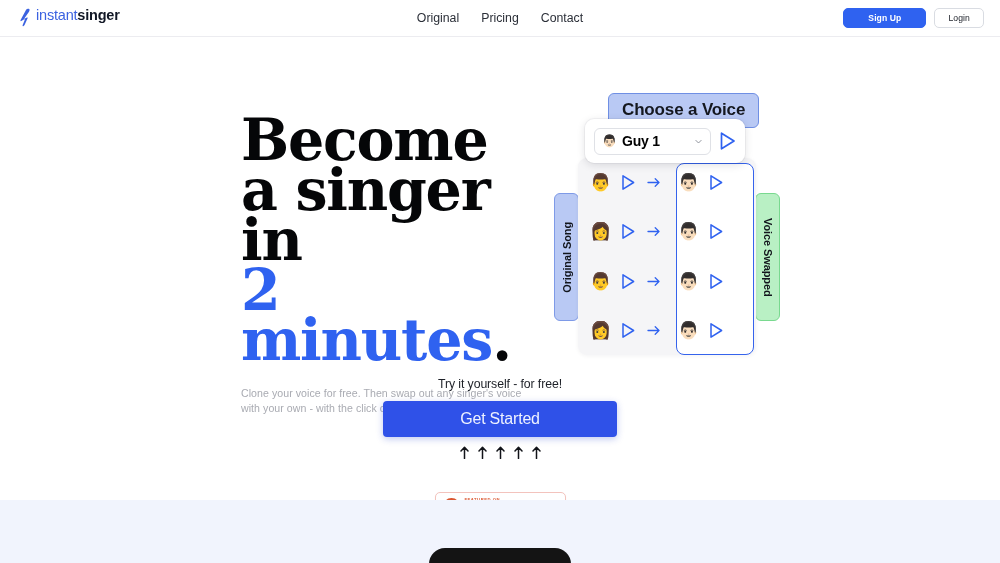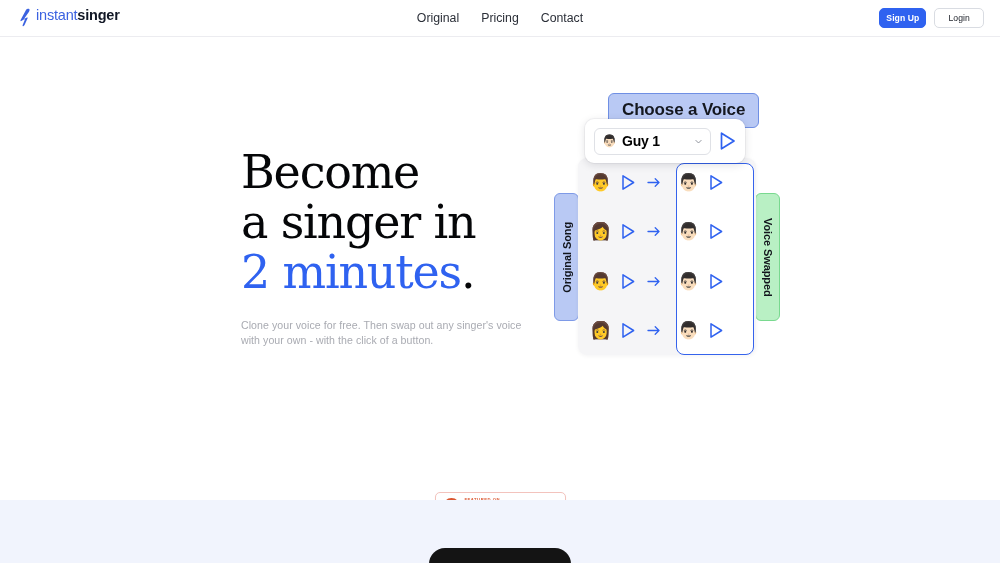--- a/index.html
+++ b/index.html
@@ -44,21 +44,21 @@
     white-space: nowrap;
   }
 
   .nav-actions {
     position: absolute; right: 16px;
     display: flex; align-items: center; gap: 8px;
   }
   .btn-signup {
     background: #2f62f0; color: #fff; border: 1px solid #2f62f0;
     font-size: 8.6px; font-weight: 700; border-radius: 5px;
-    padding: 5px 6px; cursor: pointer; letter-spacing: .1px;
+    padding: 5px 24px; cursor: pointer; letter-spacing: .1px;
     line-height: 1;
   }
   .btn-login {
     background: #fff; color: #20242c; border: 1px solid #d9dce2;
     font-size: 8.6px; font-weight: 400; border-radius: 5px;
     padding: 5px 13px; cursor: pointer; letter-spacing: .1px;
     line-height: 1;
   }
 
   
@@ -68,26 +68,25 @@
     background: #ffffff;
   }
 
   .headline {
     position: absolute;
     left: 241px; top: 78px;
     width: 320px;
   }
   .headline h1 {
     font-family: "DejaVu Serif", "Liberation Serif", serif;
-    font-size: 46px;
+    font-size: 57px;
     line-height: 50px;
     letter-spacing: -1.2px;
     color: #050608;
-    font-weight: 400;
-    margin-top: 32px;
+    font-weight: 700;
   }
   .headline h1 .accent { color: #2f62f0; }
   .headline h1 .dot { color: #050608; }
   .sub {
     margin-top: 21px;
     font-size: 10.6px;
     line-height: 15px;
     color: #a9abb2;
     letter-spacing: .05px;
     max-width: 290px;
@@ -379,20 +378,41 @@
           <span class="av">👨🏻</span>
           <svg class="play-sm" width="16" height="17" viewBox="0 0 16 17">
               <path d="M3 1.8L13.6 8.5 3 15.2z" fill="none" stroke="#2f62f0" stroke-width="1.5" stroke-linejoin="round"></path>
             </svg>
         </span>
       </div>
 
     </div>
   </div>
 
+  <div class="cta">
+    <div class="cta-kicker">Try it yourself - for free!</div>
+    <button class="cta-btn">Get Started</button>
+    <div class="cta-arrows">
+      <svg width="9" height="13" viewBox="0 0 9 13">
+          <path d="M4.5 12.5V1.5M1 5L4.5 1.3 8 5" fill="none" stroke="#111318" stroke-width="1.5" stroke-linecap="round" stroke-linejoin="round"></path>
+        </svg>
+      <svg width="9" height="13" viewBox="0 0 9 13">
+          <path d="M4.5 12.5V1.5M1 5L4.5 1.3 8 5" fill="none" stroke="#111318" stroke-width="1.5" stroke-linecap="round" stroke-linejoin="round"></path>
+        </svg>
+      <svg width="9" height="13" viewBox="0 0 9 13">
+          <path d="M4.5 12.5V1.5M1 5L4.5 1.3 8 5" fill="none" stroke="#111318" stroke-width="1.5" stroke-linecap="round" stroke-linejoin="round"></path>
+        </svg>
+      <svg width="9" height="13" viewBox="0 0 9 13">
+          <path d="M4.5 12.5V1.5M1 5L4.5 1.3 8 5" fill="none" stroke="#111318" stroke-width="1.5" stroke-linecap="round" stroke-linejoin="round"></path>
+        </svg>
+      <svg width="9" height="13" viewBox="0 0 9 13">
+          <path d="M4.5 12.5V1.5M1 5L4.5 1.3 8 5" fill="none" stroke="#111318" stroke-width="1.5" stroke-linecap="round" stroke-linejoin="round"></path>
+        </svg>
+    </div>
+  </div>
 
   <div class="ph-wrap">
     <div class="ph-badge">
       <div class="ph-logo">P</div>
       <div class="ph-texts">
         <div class="ph-feat">FEATURED ON</div>
         <div class="ph-name">Product Hunt</div>
       </div>
       <div class="ph-vote">
         <span class="ph-caret">▲</span>

